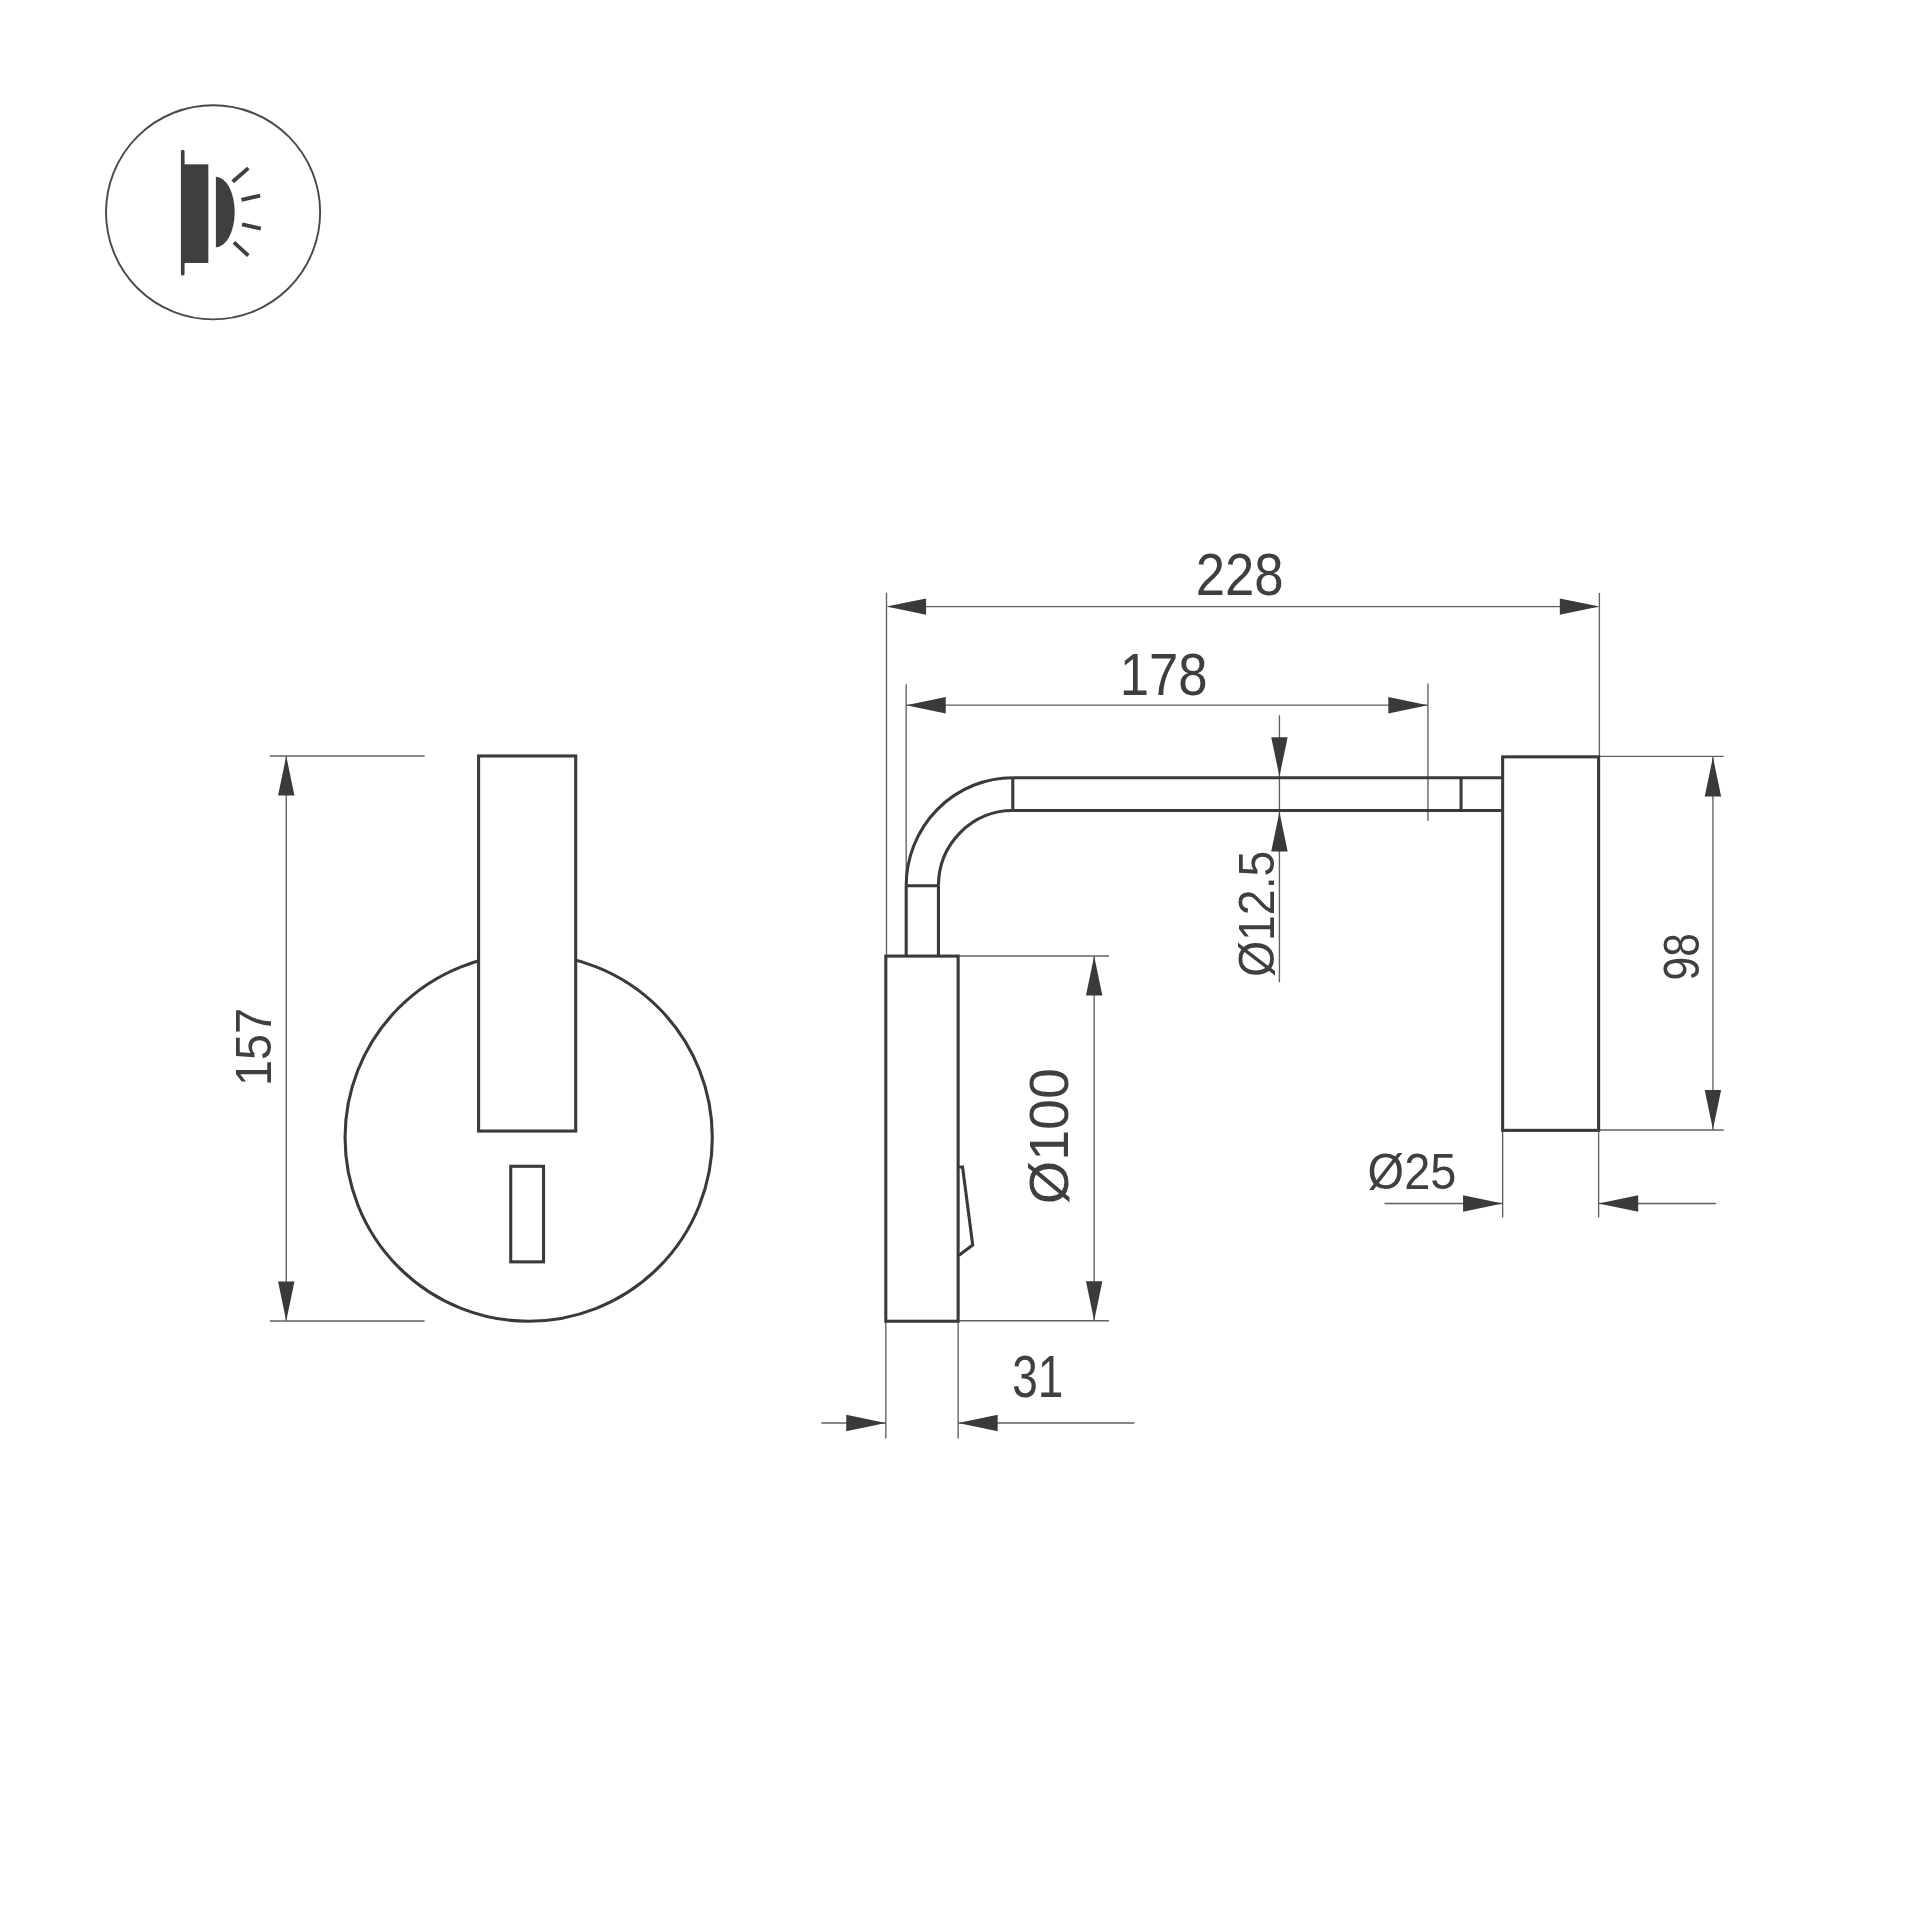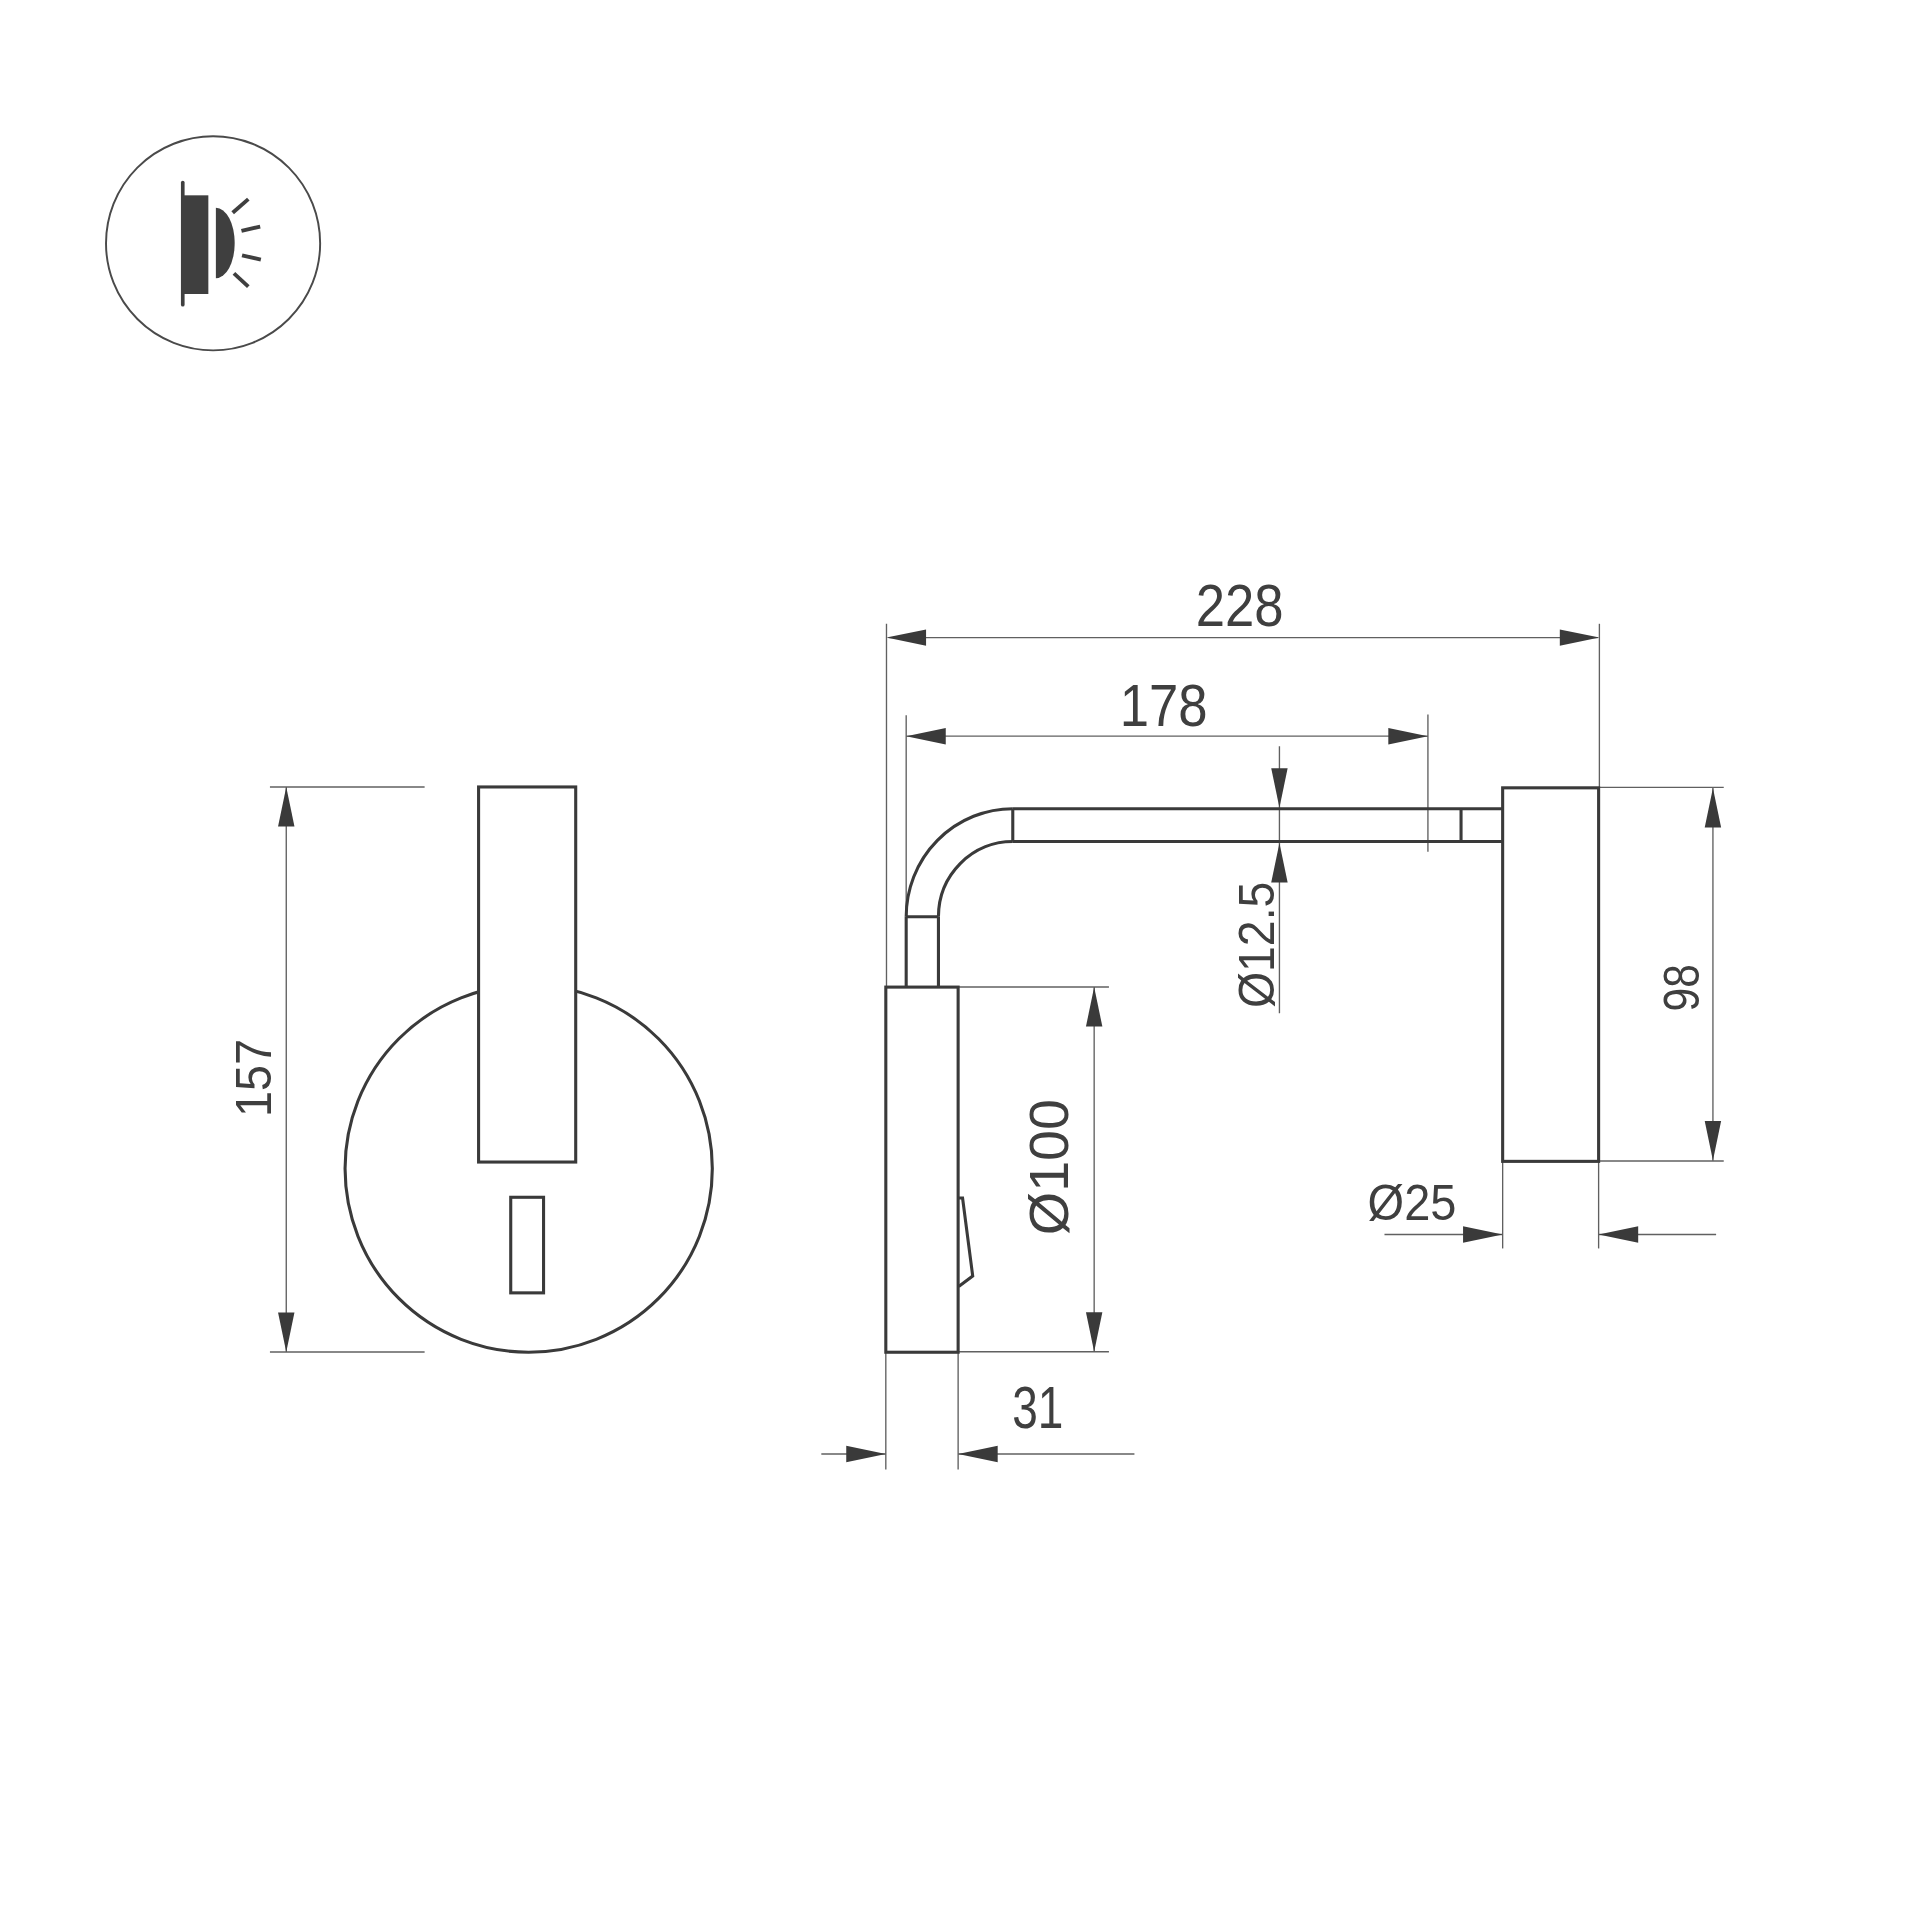--- a/index.html
+++ b/index.html
@@ -1,16 +1,16 @@
 <!DOCTYPE html>
 <html><head>
 <meta charset="utf-8">
 <style>
   html,body{margin:0;padding:0;background:#ffffff;}
-  .wrap{width:1929px;height:1871px;background:#ffffff;margin-top:31px;}
+  .wrap{width:1929px;height:1871px;background:#ffffff;}
   text{font-family:"Liberation Sans",sans-serif;fill:#3f3f3f;}
 </style>
 </head>
 <body>
 <div class="wrap">
 <svg width="1929" height="1929" viewBox="0 0 1998 1998" xmlns="http://www.w3.org/2000/svg">
   <rect x="0" y="0" width="1998" height="1998" fill="#ffffff"></rect>
 
   <g>
     <circle cx="220.7" cy="219.9" r="110.9" fill="none" stroke="#4a4a4a" stroke-width="2"></circle>

